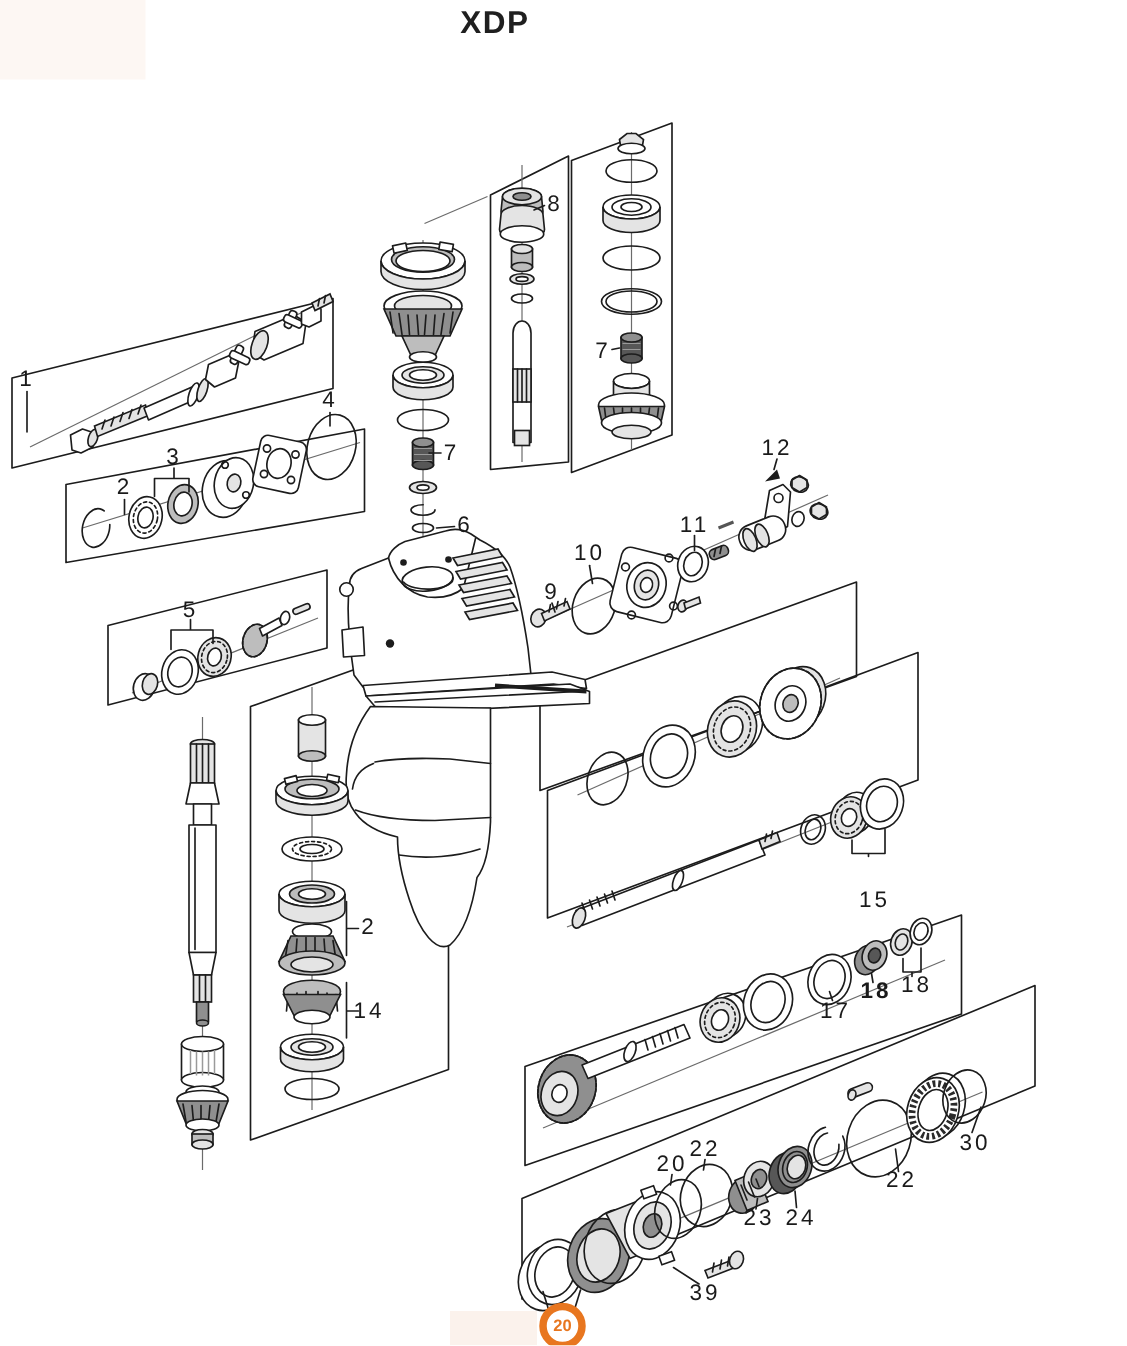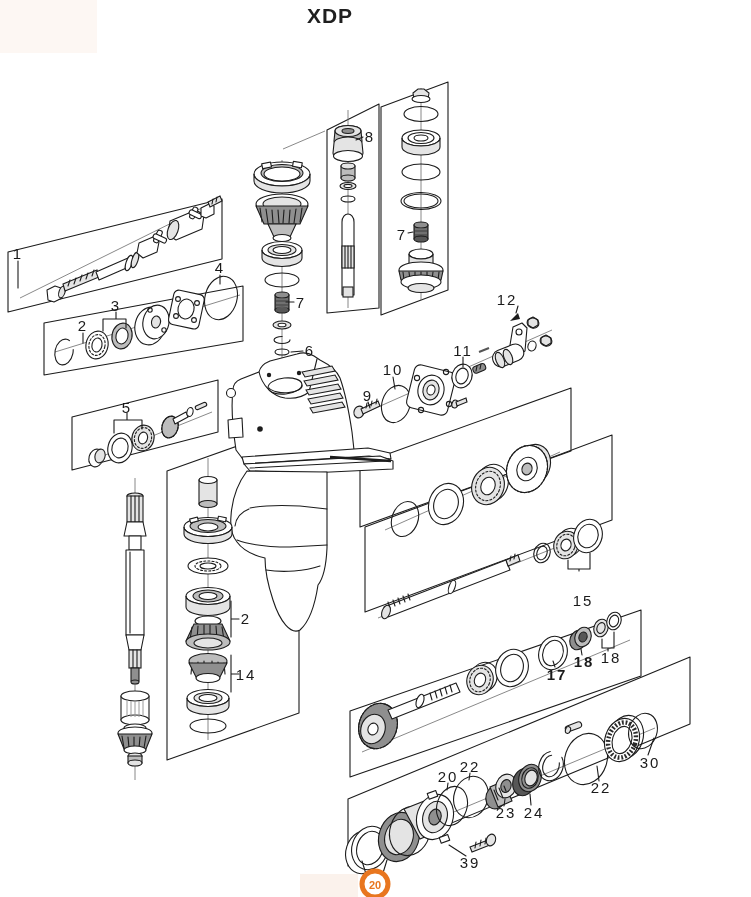--- a/index.html
+++ b/index.html
@@ -448,25 +448,25 @@
       <div class="callout" style="left: 116px; top: 305px;">3</div>
       <div class="callout" style="left: 220px; top: 267px;">4</div>
       <div class="callout" style="left: 127px; top: 407px;">5</div>
       <div class="callout" style="left: 310px; top: 350px;">6</div>
       <div class="callout" style="left: 301px; top: 302px;">7</div>
       <div class="callout" style="left: 402px; top: 234px;">7</div>
       <div class="callout" style="left: 370px; top: 136px;">8</div>
       <div class="callout" style="left: 368px; top: 395px;">9</div>
       <div class="callout" style="left: 393px; top: 369px;">10</div>
       <div class="callout" style="left: 463px; top: 350px;">11</div>
-      <div class="callout" style="left: 507px; top: 299px;">12</div>
+      <div class="callout" style="left: 518px; top: 299px;">12</div>
       <div class="callout" style="left: 246px; top: 618px;">2</div>
       <div class="callout" style="left: 246px; top: 674px;">14</div>
       <div class="callout" style="left: 583px; top: 600px; text-align: center;">15</div>
-      <div class="callout" style="left: 557px; top: 674px; font-weight: bold;">17</div>
+      <div class="callout" style="left: 557px; top: 674px;">17</div>
       <div class="callout" style="left: 584px; top: 661px; font-weight: bold;">18</div>
       <div class="callout" style="left: 611px; top: 657px;">18</div>
       <div class="callout" style="left: 448px; top: 776px;">20</div>
       <div class="callout" style="left: 470px; top: 862px;">39</div>
       <div class="callout" style="left: 470px; top: 766px;">22</div>
       <div class="callout" style="left: 601px; top: 787px;">22</div>
       <div class="callout" style="left: 506px; top: 812px;">23</div>
       <div class="callout" style="left: 534px; top: 812px;">24</div>
       <div class="callout" style="left: 650px; top: 762px;">30</div>
     </div>

